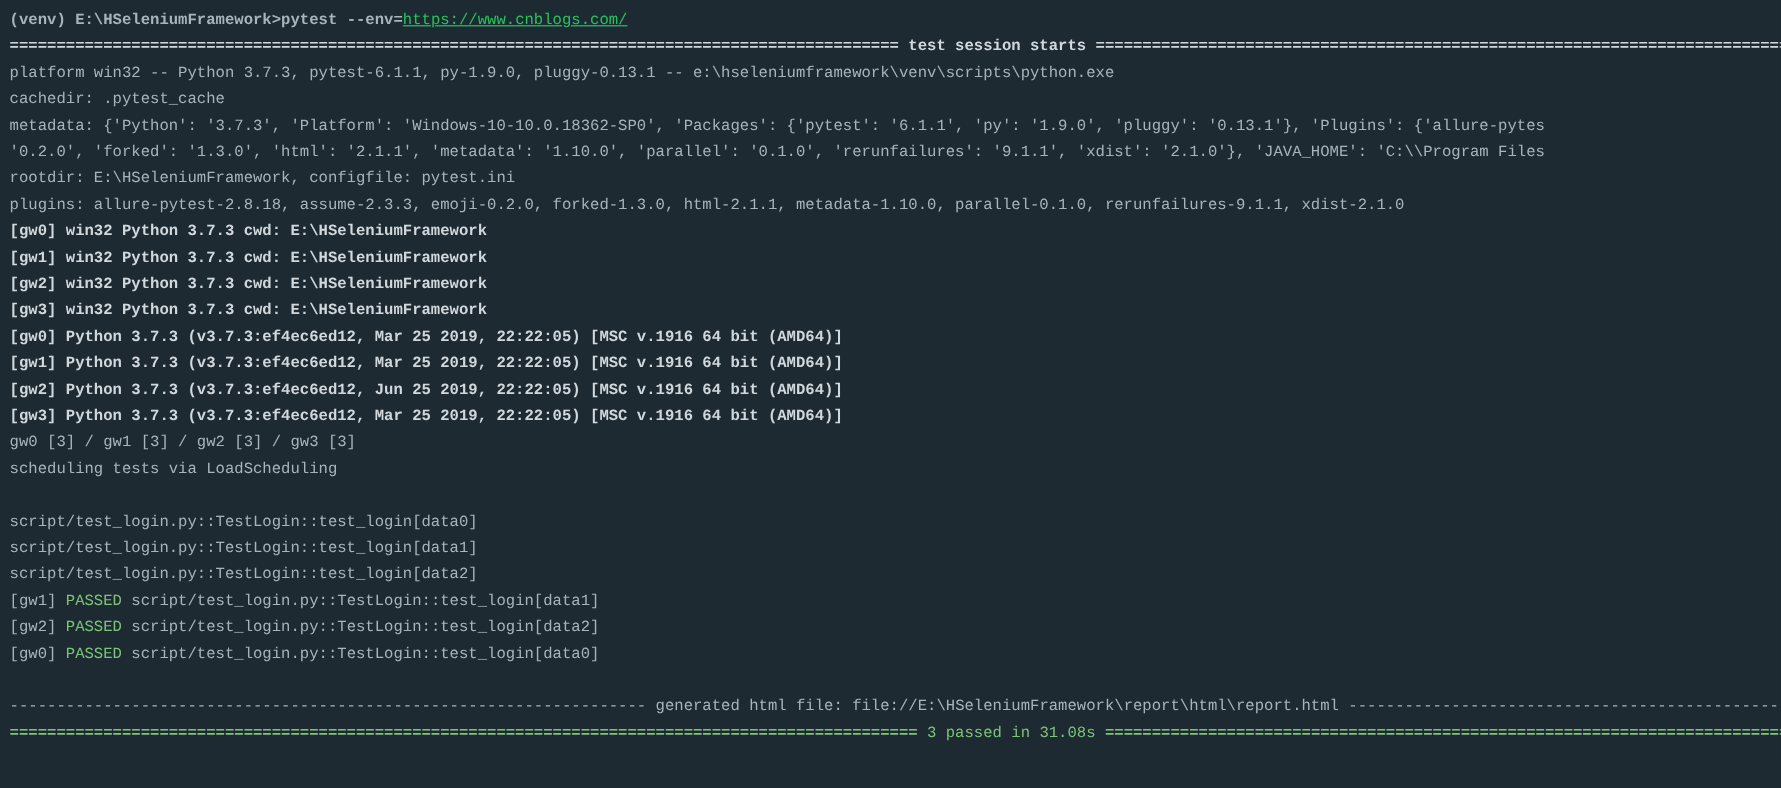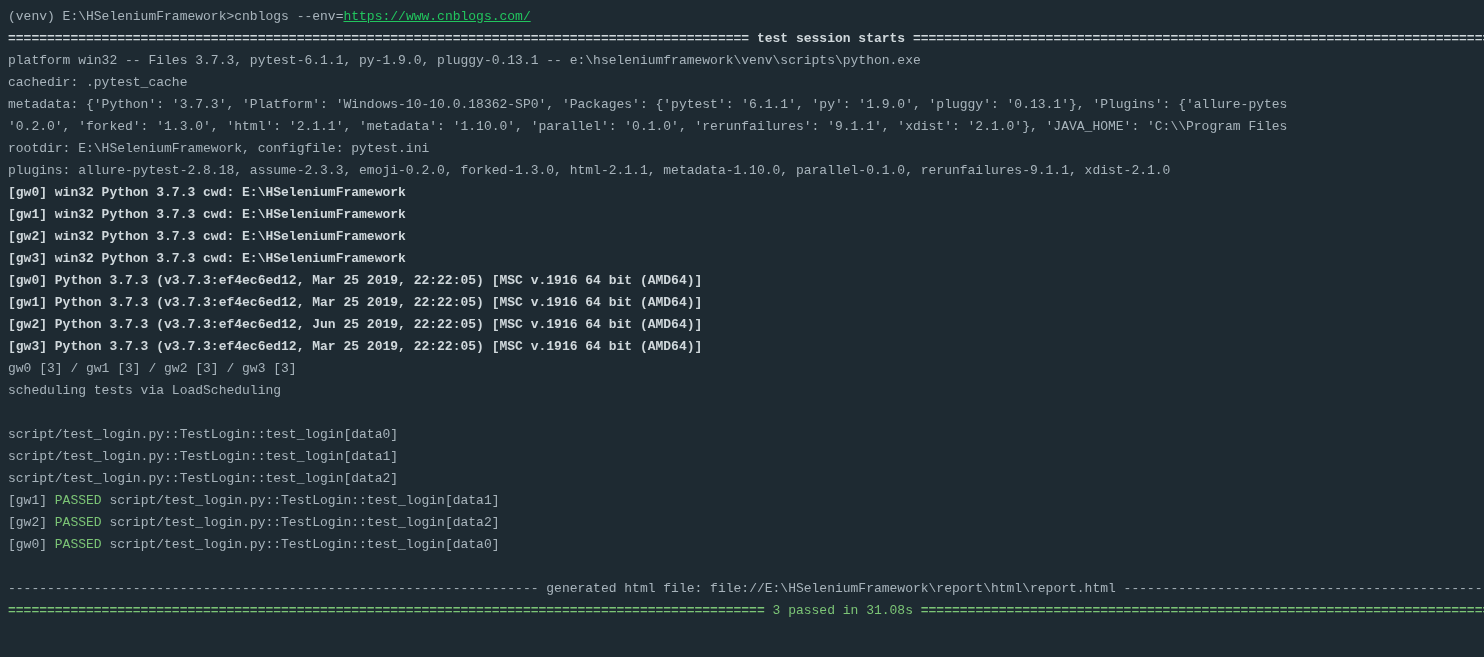--- a/index.html
+++ b/index.html
@@ -9,39 +9,39 @@
     font-family: Consolas, 'Courier New', monospace;
     font-size: 13px;
     line-height: 22px;
     padding: 6px 8px;
     white-space: nowrap;
     overflow: hidden;
     width: 1484px;
     height: 657px;
   }
   .line { white-space: pre; }
-  .prompt { color: #a8b4bc; }
+  .prompt { color: #a8b4bc; font-weight: bold; }
   .link { color: #22c55e; text-decoration: underline; }
   .bold { color: #d0d8dc; font-weight: bold; }
   .dim { color: #a8b4bc; }
   .green { color: #7cc576; font-weight: normal; }
   .green-n { color: #7cc576; margin-top: 20px; }
   .sep { color: #d0d8dc; font-weight: bold; }
   .sep-green { color: #7cc576; font-weight: bold; }
   .dash { color: #a8b4bc; }
   .blank { height: 22px; }
 </style>
 </head>
 <body>
 
-<div class="line"><span class="prompt">(venv) E:\HSeleniumFramework&gt;</span><span class="prompt">cnblogs --env=</span><span class="link">https://www.cnblogs.com/</span></div>
+<div class="line"><span class="prompt">(venv) E:\HSeleniumFramework&gt;</span><span class="prompt">pytest --env=</span><span class="link">https://www.cnblogs.com/</span></div>
 
 <div class="line"><span class="sep">=============================================================================================== </span><span class="sep">test session starts</span><span class="sep"> ================================================================================================</span></div>
 
-<div class="line dim">platform win32 -- Files 3.7.3, pytest-6.1.1, py-1.9.0, pluggy-0.13.1 -- e:\hseleniumframework\venv\scripts\python.exe</div>
+<div class="line dim">platform win32 -- Python 3.7.3, pytest-6.1.1, py-1.9.0, pluggy-0.13.1 -- e:\hseleniumframework\venv\scripts\python.exe</div>
 <div class="line dim">cachedir: .pytest_cache</div>
 <div class="line dim">metadata: {'Python': '3.7.3', 'Platform': 'Windows-10-10.0.18362-SP0', 'Packages': {'pytest': '6.1.1', 'py': '1.9.0', 'pluggy': '0.13.1'}, 'Plugins': {'allure-pytes</div>
 <div class="line dim">'0.2.0', 'forked': '1.3.0', 'html': '2.1.1', 'metadata': '1.10.0', 'parallel': '0.1.0', 'rerunfailures': '9.1.1', 'xdist': '2.1.0'}, 'JAVA_HOME': 'C:\\Program Files</div>
 <div class="line dim">rootdir: E:\HSeleniumFramework, configfile: pytest.ini</div>
 <div class="line dim">plugins: allure-pytest-2.8.18, assume-2.3.3, emoji-0.2.0, forked-1.3.0, html-2.1.1, metadata-1.10.0, parallel-0.1.0, rerunfailures-9.1.1, xdist-2.1.0</div>
 
 <div class="line bold">[gw0] win32 Python 3.7.3 cwd: E:\HSeleniumFramework</div>
 <div class="line bold">[gw1] win32 Python 3.7.3 cwd: E:\HSeleniumFramework</div>
 <div class="line bold">[gw2] win32 Python 3.7.3 cwd: E:\HSeleniumFramework</div>
 <div class="line bold">[gw3] win32 Python 3.7.3 cwd: E:\HSeleniumFramework</div>

